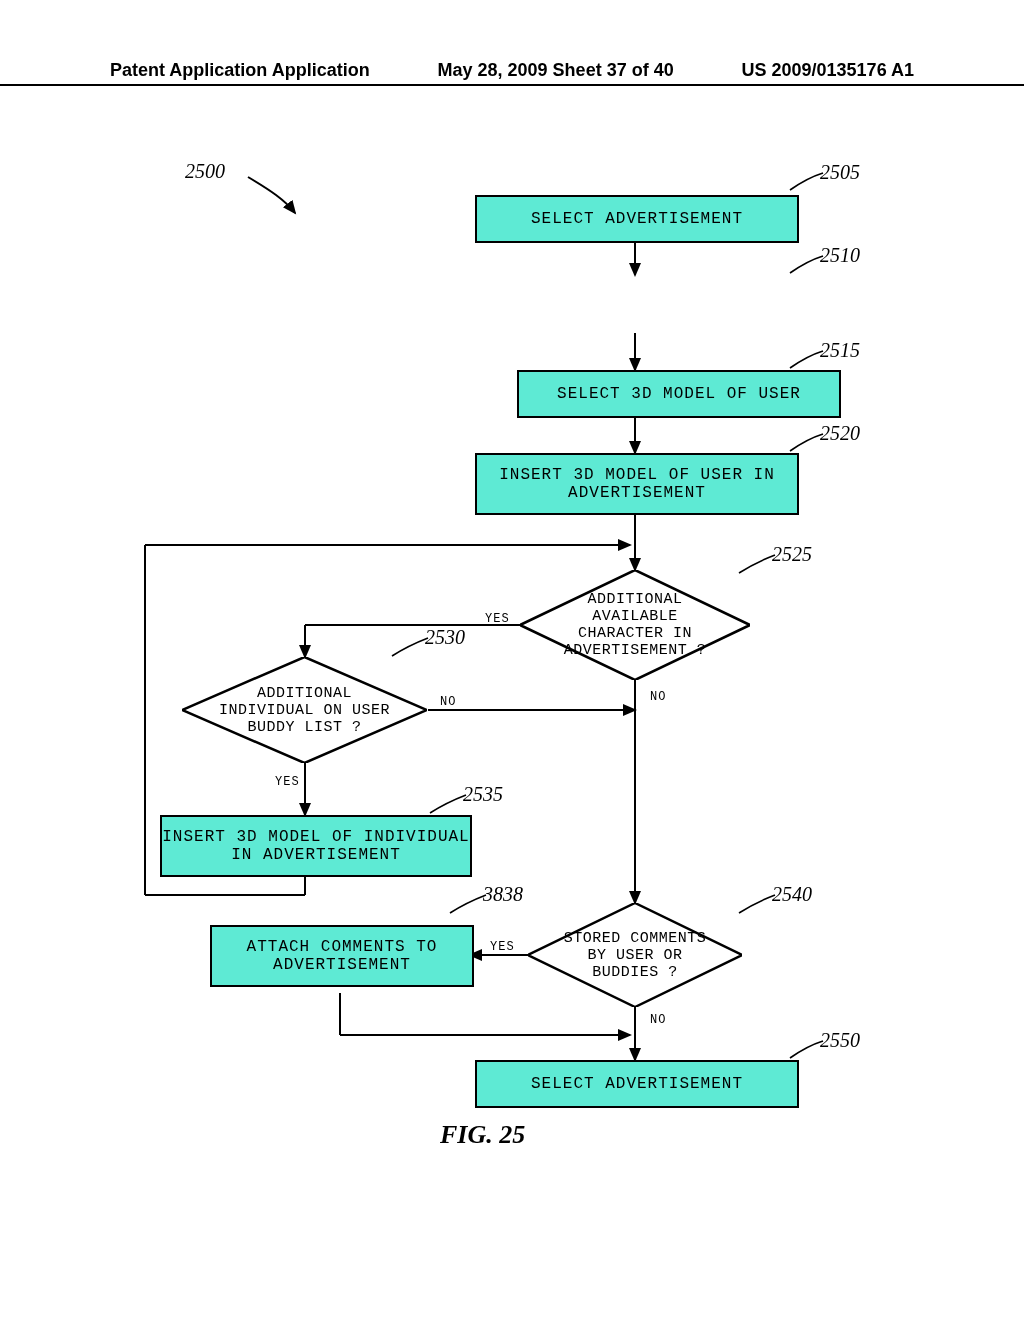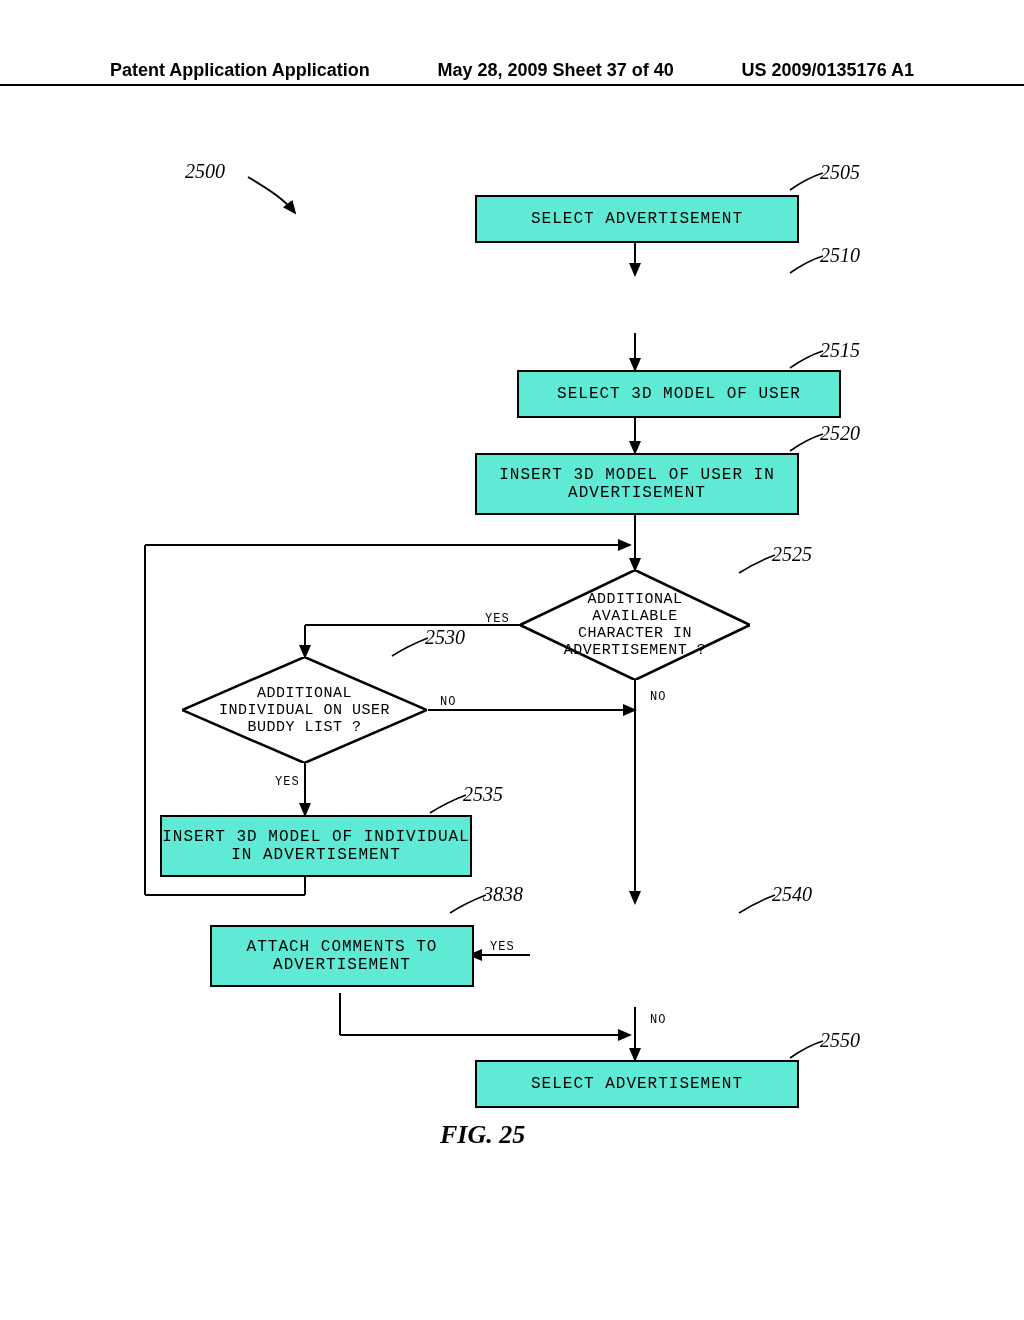--- a/index.html
+++ b/index.html
@@ -184,20 +184,26 @@
       </svg>
     <div class="diamond-text">ADDITIONAL INDIVIDUAL ON USER BUDDY LIST ?</div>
   </div>
   <div class="ref" style="left:335px; top:491px;">2530</div>
   <div class="label" style="left:350px; top:560px;">NO</div>
   <div class="label" style="left:185px; top:640px;">YES</div>
 
   <div class="box" style="left:70px; top:680px; width:308px; height:58px;">INSERT 3D MODEL OF INDIVIDUAL IN ADVERTISEMENT</div>
   <div class="ref" style="left:373px; top:648px;">2535</div>
 
+  <div class="diamond" style="left:438px; top:768px; width:214px; height:104px;">
+    <svg class="diamond-shape" viewBox="0 0 214 104" preserveAspectRatio="none">
+        <polygon points="107,0 214,52 107,104 0,52" fill="#fff" stroke="#000" stroke-width="2.5"></polygon>
+      </svg>
+    <div class="diamond-text">STORED COMMENTS BY USER OR BUDDIES ?</div>
+  </div>
   <div class="ref" style="left:682px; top:748px;">2540</div>
   <div class="label" style="left:400px; top:805px;">YES</div>
   <div class="label" style="left:560px; top:878px;">NO</div>
 
   <div class="box" style="left:120px; top:790px; width:260px; height:58px;">ATTACH COMMENTS TO ADVERTISEMENT</div>
   <div class="ref" style="left:393px; top:748px;">3838</div>
 
   <div class="box" style="left:385px; top:925px; width:320px; height:44px;">SELECT ADVERTISEMENT</div>
   <div class="ref" style="left:730px; top:894px;">2550</div>
 

